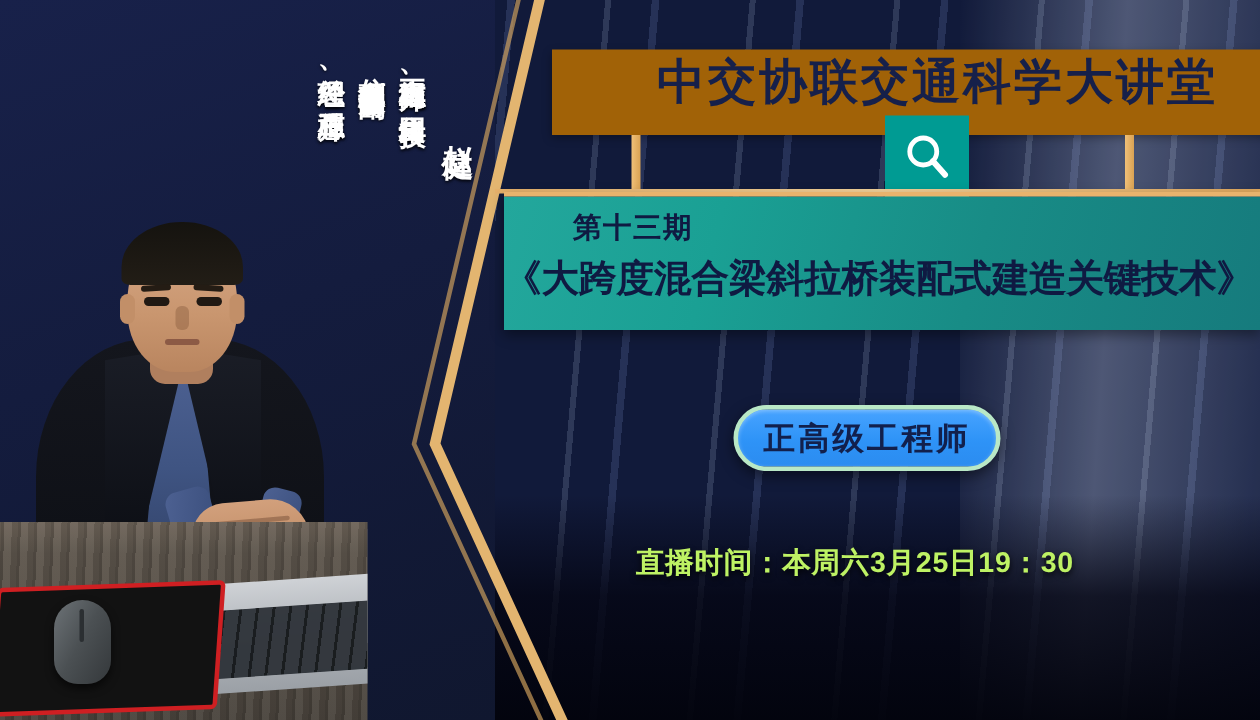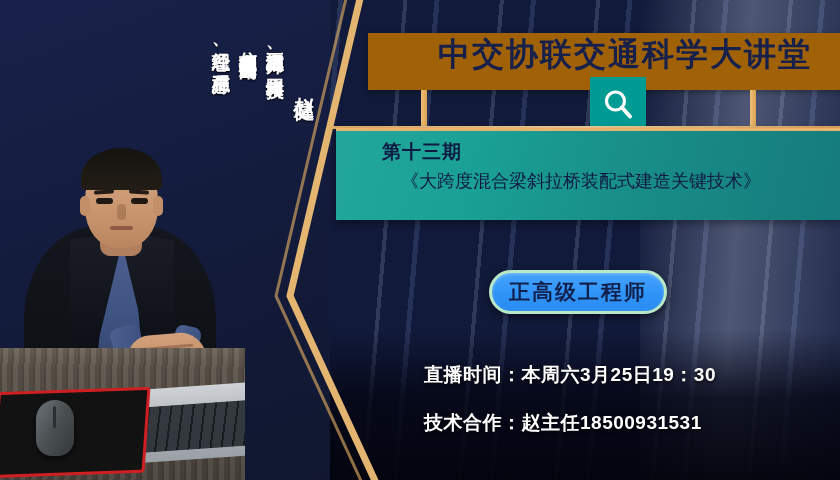--- a/index.html
+++ b/index.html
@@ -213,37 +213,37 @@
     position:absolute; left:336px; top:128px; width:504px; height:92px;
     background:linear-gradient(105deg,#23a79c 0%, #1aa094 28%, #188c86 62%, #167b7d 100%);
     border-top:3px solid #e8b36d;
     padding:8px 14px 0 0; color:#101a46;
     box-shadow:0 3px 8px rgba(0,0,0,.4);
   }
   .sub-issue{
     font-size:19px; font-weight:bold; margin-left:46px; color:#0f1a42; letter-spacing:1px;
   }
   .sub-main{
-    font-size:18px; font-weight:normal; text-align:center; margin-top:4px;
+    font-size:25px; font-weight:bold; text-align:center; margin-top:4px;
     color:#0f1a42; letter-spacing:0px; white-space:nowrap;
   }
 
   
   .pill{
     position:absolute; left:489px; top:270px; width:178px; height:44px;
     background:linear-gradient(to bottom,#47a3ff 0%,#2e93f7 55%,#2b8cf0 100%);
     border:3px solid #b9e8c6; border-radius:24px;
     display:flex; align-items:center; justify-content:center;
     color:#12204c; font-size:21px; font-weight:bold; letter-spacing:2px;
     box-shadow:0 3px 9px rgba(0,0,0,.5), inset 0 1px 3px rgba(255,255,255,.35);
   }
 
   
   .info{
-    position:absolute; left:424px; top:362px; color:#ffffff;
+    position:absolute; left:424px; top:362px; color:#bef264;
     font-size:19px; font-weight:bold; letter-spacing:.5px;
     text-shadow:0 2px 4px rgba(0,0,0,.85);
   }
   .info-line{ margin-bottom:22px; white-space:nowrap; }
 </style>
 </head>
 <body>
 
 <div class="poster">
 
@@ -313,16 +313,15 @@
 
   <div class="subtitle-banner">
     <div class="sub-issue">第十三期</div>
     <div class="sub-main">《大跨度混合梁斜拉桥装配式建造关键技术》</div>
   </div>
 
   <div class="pill">正高级工程师</div>
 
   <div class="info">
     <div class="info-line">直播时间：本周六3月25日19：30</div>
-    <div class="info-line">技术合作：赵主任18500931531</div>
   </div>
 
 </div>
 
 </body></html>

